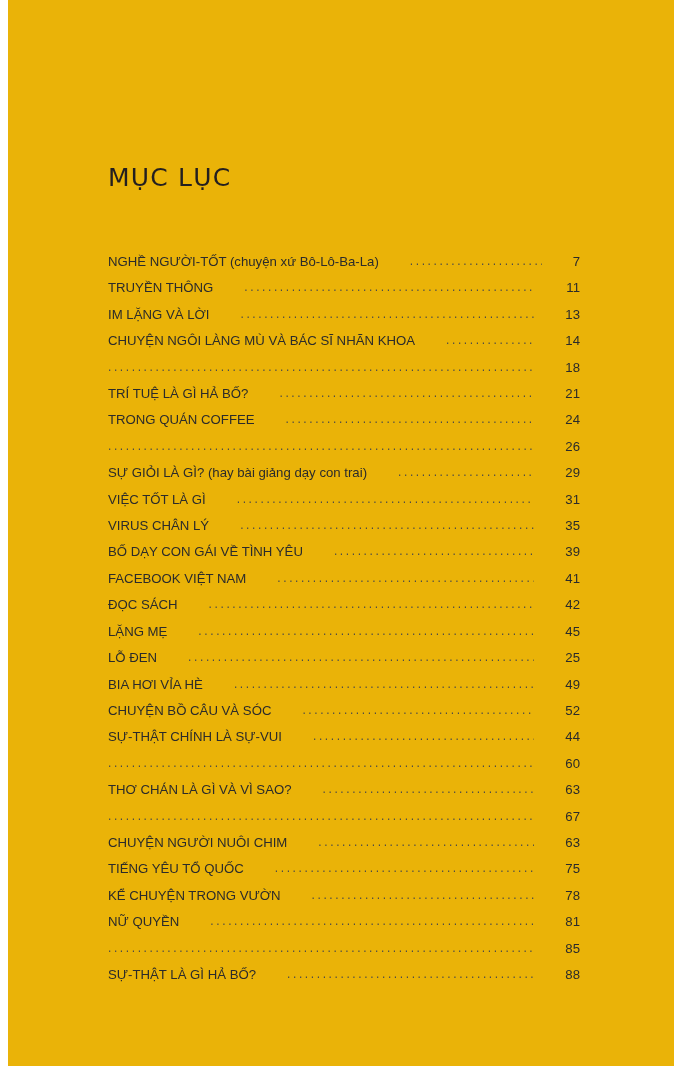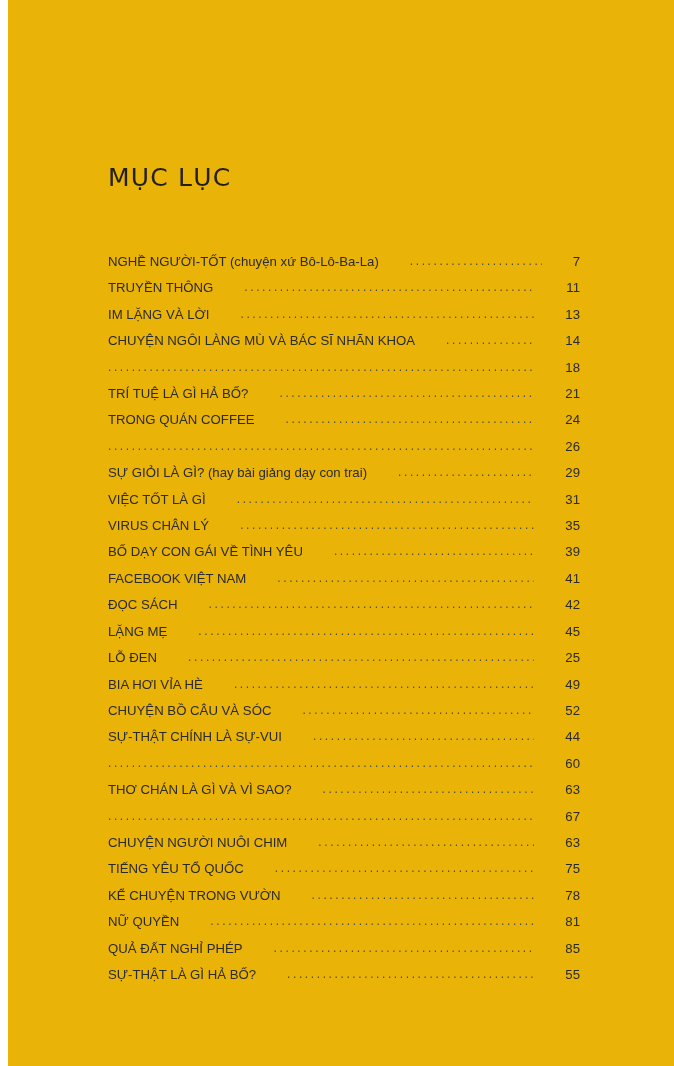--- a/index.html
+++ b/index.html
@@ -195,23 +195,22 @@
         <span class="toc-title">KỂ CHUYỆN TRONG VƯỜN</span>
         <span class="toc-dots">........................................................................................................................</span>
         <span class="toc-page">78</span>
       </div>
       <div class="toc-entry">
         <span class="toc-title">NỮ QUYỀN</span>
         <span class="toc-dots">........................................................................................................................</span>
         <span class="toc-page">81</span>
       </div>
       <div class="toc-entry">
-        <span class="toc-title">QUẢ ĐẤT NGHỈ PHÉP</span>
         <span class="toc-dots">........................................................................................................................</span>
         <span class="toc-page">85</span>
       </div>
       <div class="toc-entry">
         <span class="toc-title">SỰ-THẬT LÀ GÌ HẢ BỐ?</span>
         <span class="toc-dots">........................................................................................................................</span>
-        <span class="toc-page">55</span>
+        <span class="toc-page">88</span>
       </div>
     </div>
 </div>
 
 </body></html>

